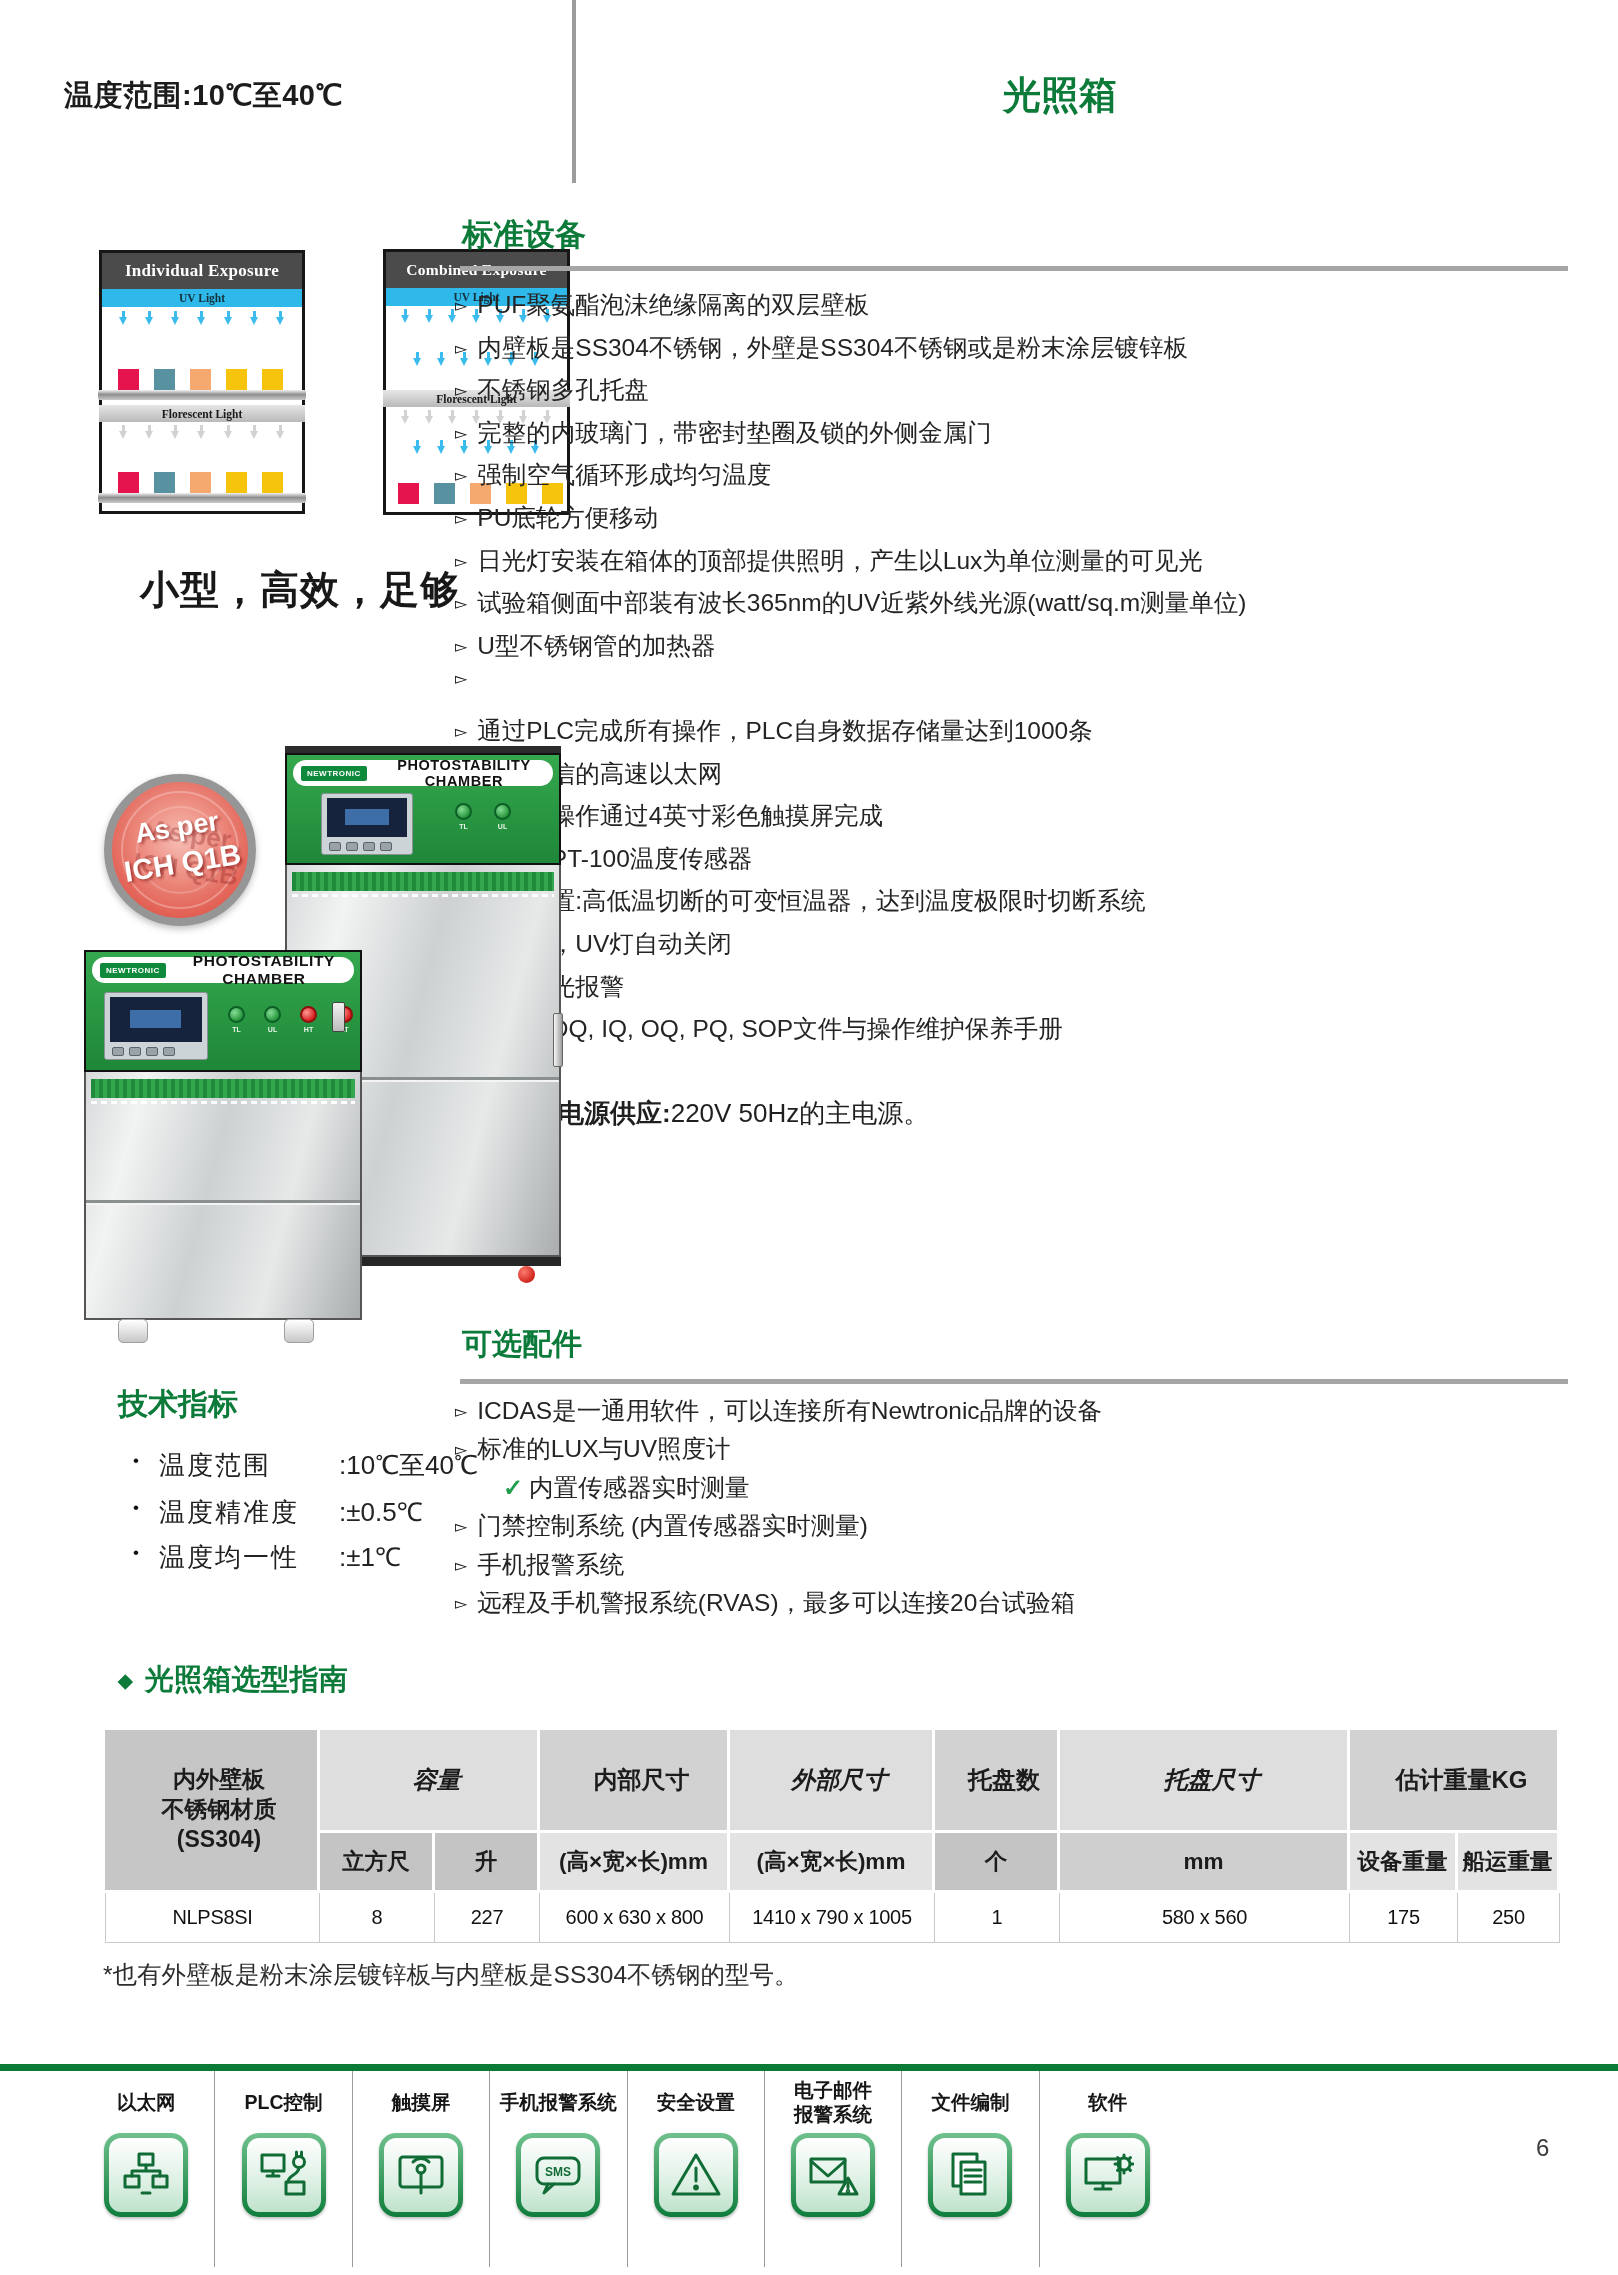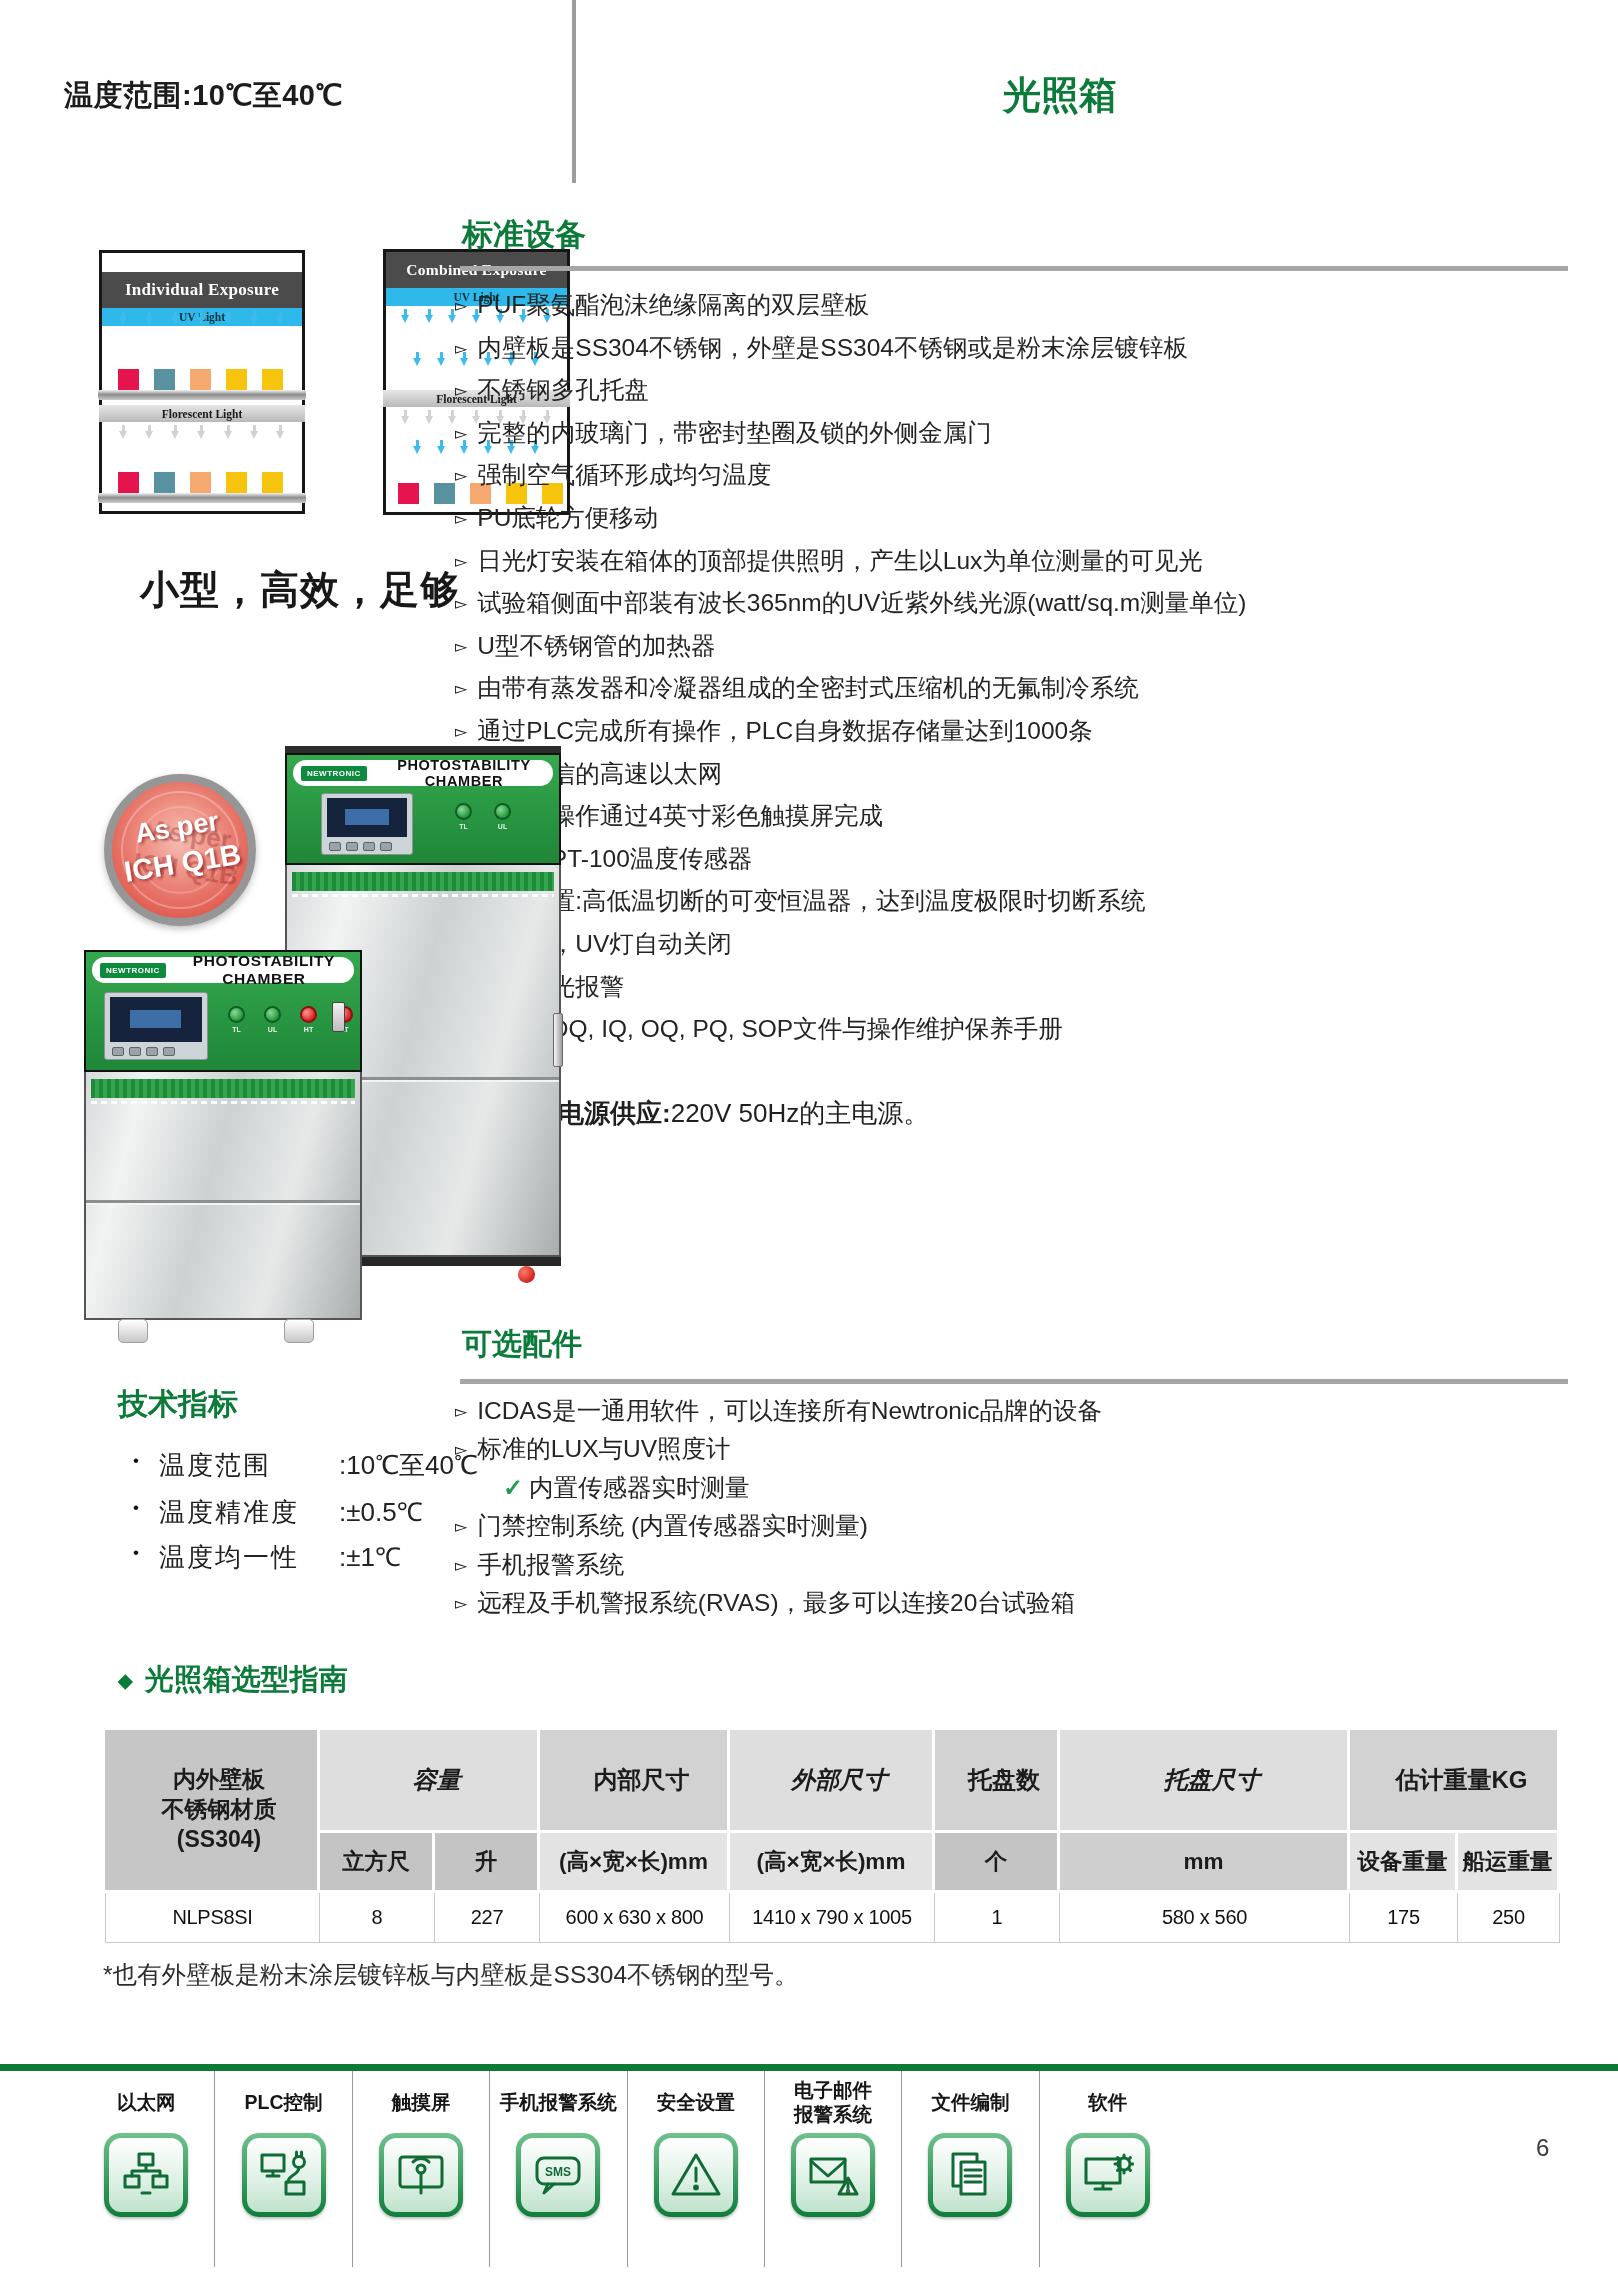--- a/index.html
+++ b/index.html
@@ -11,21 +11,21 @@
   
   .top-divider { position:absolute; left:572px; top:0; width:4px; height:183px; background:#9c9c9c; }
   .temp-top { position:absolute; left:64px; top:76px; font-size:29px; font-weight:600; color:#1c1c1c; letter-spacing:.5px; }
   .page-title { position:absolute; left:930px; top:70px; width:260px; text-align:center; font-size:38px; font-weight:800; color:#0c7b3a; }
 
   
   .dg { position:absolute; border:3px solid #161616; background:#fff; }
   .dg-ind { left:99px; top:250px; width:206px; height:264px; }
   .dg-comb { left:383px; top:249px; width:187px; height:266px; }
   .dg-header { height:36px; background:#4b4b4b; color:#fff; font-family:"Liberation Serif", serif; font-weight:700; display:flex; align-items:center; justify-content:center; letter-spacing:.3px; }
-  .dg-ind .dg-header { font-size:17px;margin-top:19px; }
+  .dg-ind .dg-header { font-size:17px; }
   .dg-comb .dg-header { font-size:15.5px; }
   .dg-uv { height:18px; background:#2fb9ea; color:#14323d; font-family:"Liberation Serif", serif; font-weight:700; font-size:11.5px; display:flex; align-items:center; justify-content:center; }
   .dg-fl { position:absolute; left:-3px; right:-3px; height:17px; background:linear-gradient(180deg,#e6e6e6,#b9b9b9); color:#1a1a1a; font-family:"Liberation Serif", serif; font-weight:700; font-size:11.5px; display:flex; align-items:center; justify-content:center; }
   .arow { position:absolute; left:0; right:0; display:flex; justify-content:space-around; padding:0 8px; }
   .arr { display:inline-block; width:9px; height:14px; position:relative; }
   .arr::before { content:""; position:absolute; left:3px; top:0; width:3px; height:7px; background:var(--ac); }
   .arr::after { content:""; position:absolute; left:0; top:6px; width:0; height:0; border-left:4.5px solid transparent; border-right:4.5px solid transparent; border-top:8px solid var(--ac); }
   .arr.c { --ac:#3bbcec; } .arr.g { --ac:#d2d2d2; }
   .srow { position:absolute; left:0; right:0; display:flex; align-items:flex-end; }
   .sq { width:21px; height:21px; }
@@ -263,21 +263,20 @@
     <div class="bli">
         <span class="bm">▻</span>
         <span>试验箱侧面中部装有波长365nm的UV近紫外线光源(watt/sq.m测量单位)</span>
       </div>
     <div class="bli">
         <span class="bm">▻</span>
         <span>U型不锈钢管的加热器</span>
       </div>
     <div class="bli">
         <span class="bm">▻</span>
-        <span>由带有蒸发器和冷凝器组成的全密封式压缩机的无氟制冷系统</span>
       </div>
     <div class="bli">
         <span class="bm">▻</span>
         <span>通过PLC完成所有操作，PLC自身数据存储量达到1000条</span>
       </div>
     <div class="bli">
         <span class="bm">▻</span>
         <span>基于通信的高速以太网</span>
       </div>
     <div class="bli">

